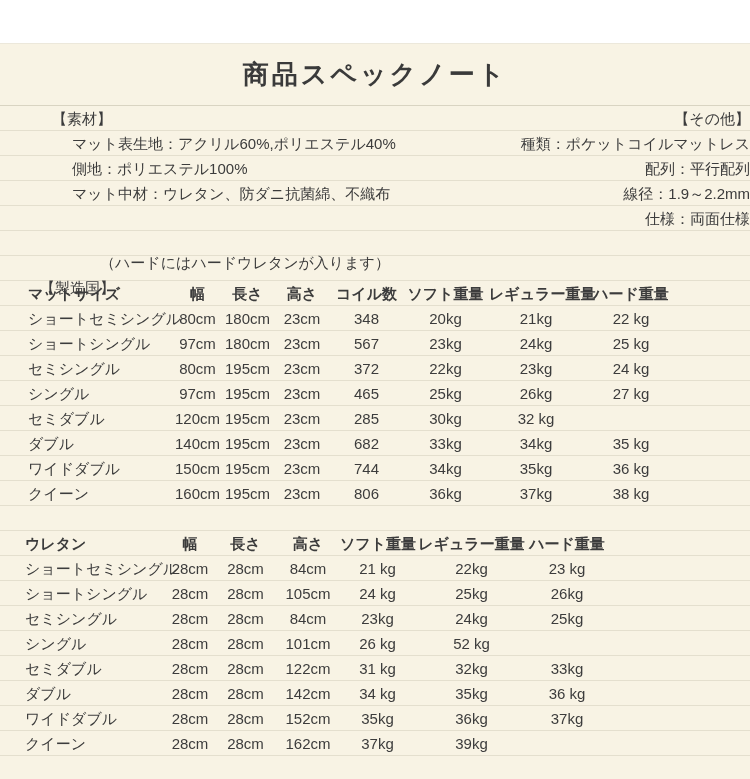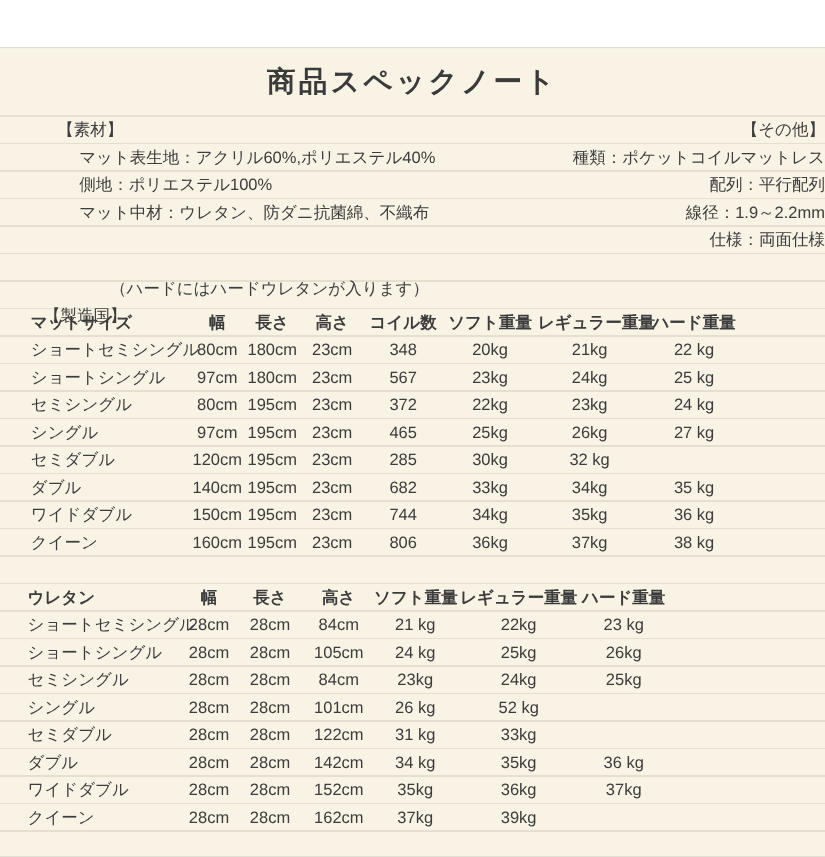--- a/index.html
+++ b/index.html
@@ -207,20 +207,21 @@
             <div class="tcell">101cm</div>
             <div class="tcell">26 kg</div>
             <div class="tcell">52 kg</div>
           </div>
           <div class="trow tbody">
             <div class="tcell">セミダブル</div>
             <div class="tcell">28cm</div>
             <div class="tcell">28cm</div>
             <div class="tcell">122cm</div>
             <div class="tcell">31 kg</div>
+            <div class="tcell">32kg</div>
             <div class="tcell">33kg</div>
           </div>
           <div class="trow tbody">
             <div class="tcell">ダブル</div>
             <div class="tcell">28cm</div>
             <div class="tcell">28cm</div>
             <div class="tcell">142cm</div>
             <div class="tcell">34 kg</div>
             <div class="tcell">35kg</div>
             <div class="tcell">36 kg</div>

